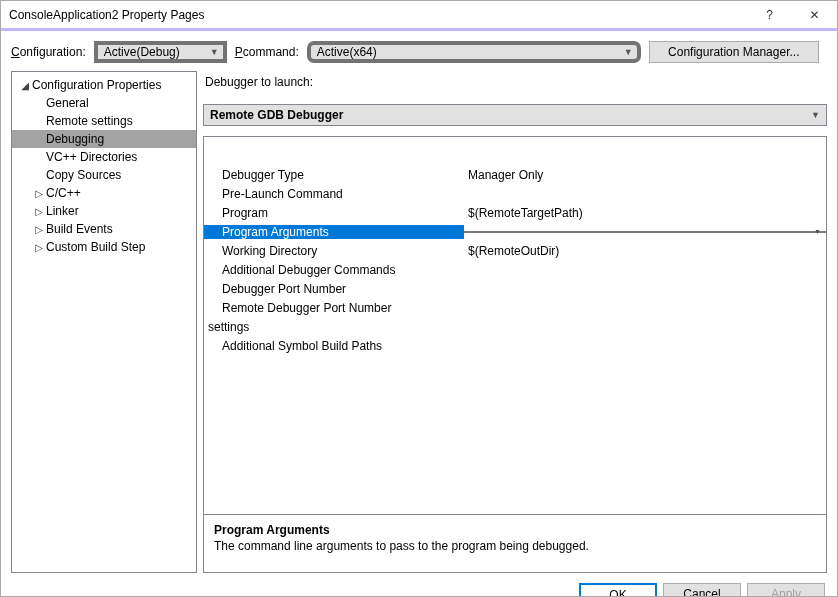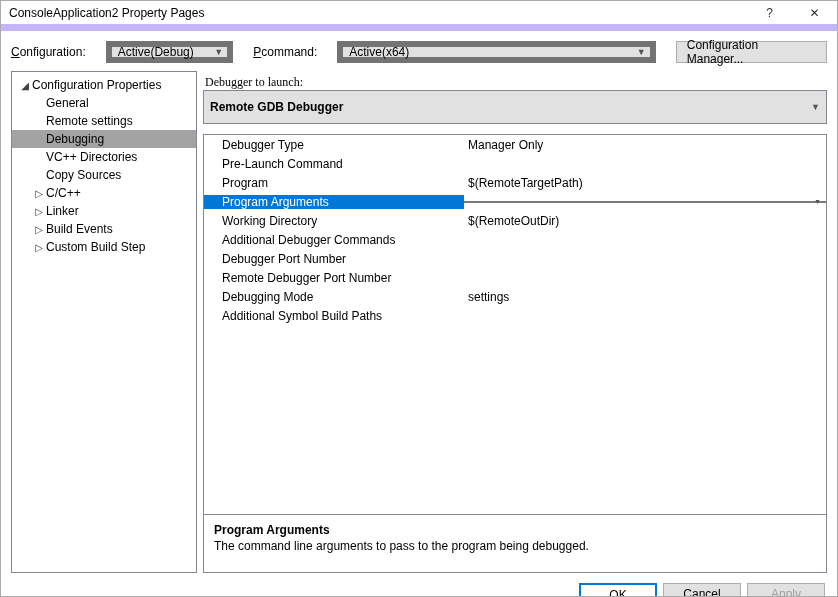--- a/index.html
+++ b/index.html
@@ -13,57 +13,57 @@
   height: 597px;
   overflow: hidden;
   border: 1px solid #aaa;
 }
 .titlebar {
   display: flex;
   align-items: center;
   height: 30px;
   padding: 0 0 0 8px;
   background: #fff;
-  border-bottom: 7px solid #c4b5fd;
+  border-bottom: 3px solid #c4b5fd;
 }
 .titlebar .title { flex: 1; font-size: 12px; }
 .titlebar .winbtn {
   width: 45px; height: 30px;
   display: flex; align-items: center; justify-content: center;
   font-size: 12px; color: #333;
 }
 .cfgrow {
   display: flex;
   align-items: center;
   padding: 10px 10px 8px 10px;
-  gap: 20px;
+  gap: 8px;
 }
 .cfgrow .lbl { font-size: 12px; }
 .cfgrow .underline { text-decoration: underline; }
 .combo {
   display: flex; align-items: center;
-  border: 6px solid #737373;
+  border: 4px solid #737373;
   background: #e1e1e1;
   height: 22px;
   padding: 0 4px 0 6px;
   font-size: 12px;
 }
 .combo .txt { flex: 1; }
 .combo .arrow { font-size: 9px; color: #555; padding-left: 6px; }
 .cfgrow .combo.config { width: 133px; }
-.cfgrow .combo.platform { width: 334px; }
+.cfgrow .combo.platform { width: 334px; border-radius: 7px; }
 .btn {
   border: 1px solid #adadad;
   background: #e1e1e1;
   height: 22px;
   padding: 0 10px;
   display: flex; align-items: center; justify-content: center;
   font-size: 12px;
 }
-.btn.cfgmgr { width: 158px; }
+.btn.cfgmgr { width: 170px; }
 .main {
   display: flex;
   padding: 0 10px 6px 10px;
   gap: 6px;
   height: 508px;
 }
 .tree {
   width: 186px;
   border: 1px solid #828790;
   background: #fff;
@@ -81,38 +81,38 @@
   width: 14px; text-align: center; font-size: 10px; color: #404040;
   display: inline-block;
 }
 .tree-row.selected { background: #a3a3a3; align-items: center; }
 .ind0 { padding-left: 6px; }
 .ind1 { padding-left: 20px; }
 .rightpane {
   flex: 1;
   display: flex; flex-direction: column;
 }
-.launchlbl { margin: 4px 0 0 2px; font-family: Liberation Serif, serif; }
+.launchlbl { margin: 4px 0 15px 2px; }
 .launchsel {
   border: 1px solid #828790;
   background: #e1e1e1;
-  height: 34px;
+  height: 22px;
   display: flex; align-items: center;
   padding: 0 6px;
   margin-bottom: 10px;
 }
 .launchsel .txt { flex: 1; font-weight: bold; }
 .launchsel .arrow { font-size: 9px; color: #555; }
 .propgrid {
   border: 1px solid #828790;
   flex: 1;
   display: flex; flex-direction: column;
   background: #fff;
 }
-.gridbody { flex: 1; overflow: auto; }
+.gridbody { flex: 1; overflow: auto; margin-top: 28px; }
 .prow {
   display: flex;
   height: 19px;
   align-items: center;
   font-size: 12px;
 }
 .pkey {
   width: 260px;
   padding-left: 18px;
 }
@@ -253,21 +253,20 @@
           </div>
           <div class="prow">
             <div class="pkey">Debugger Port Number</div>
             <div class="pval"></div>
           </div>
           <div class="prow">
             <div class="pkey">Remote Debugger Port Number</div>
             <div class="pval"></div>
           </div>
           <div class="prow">
-            <div class="pkey">Debugging Mode</div>
             <div class="pval">settings</div>
           </div>
           <div class="prow">
             <div class="pkey">Additional Symbol Build Paths</div>
             <div class="pval"></div>
           </div>
         </div>
       <div class="descbox">
         <div class="dtitle">Program Arguments</div>
         <div>The command line arguments to pass to the program being debugged.</div>

